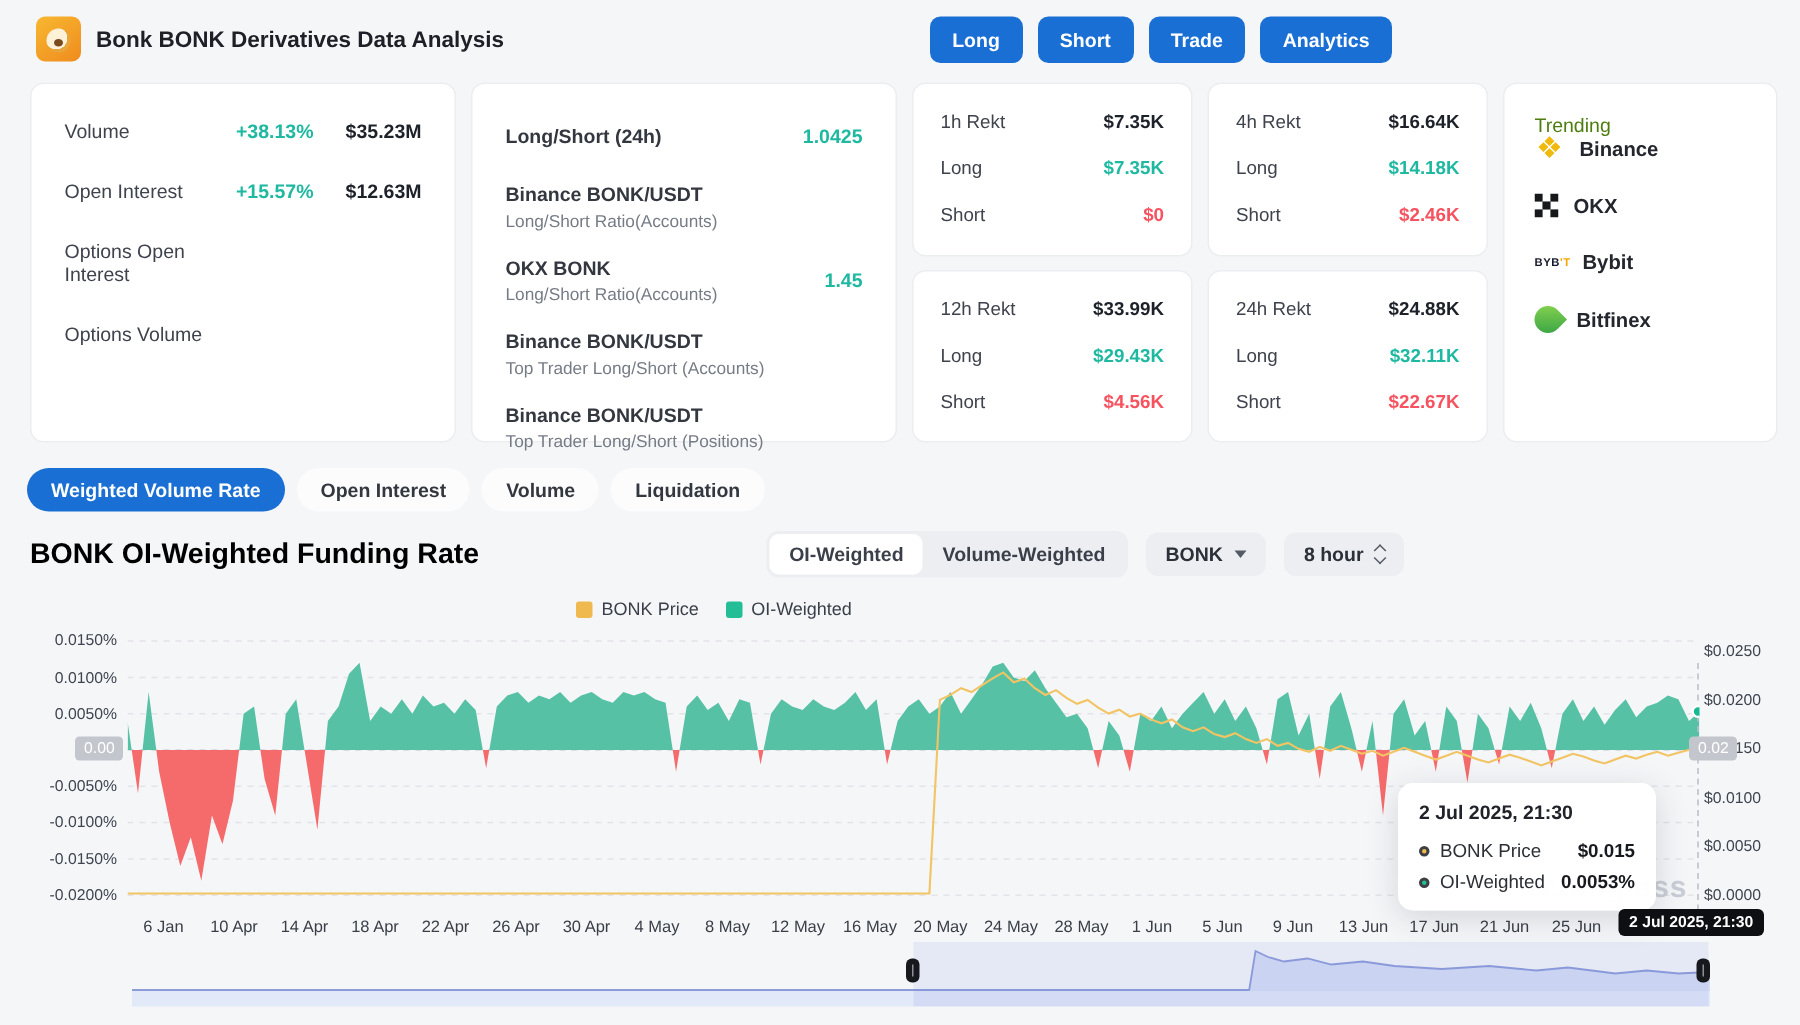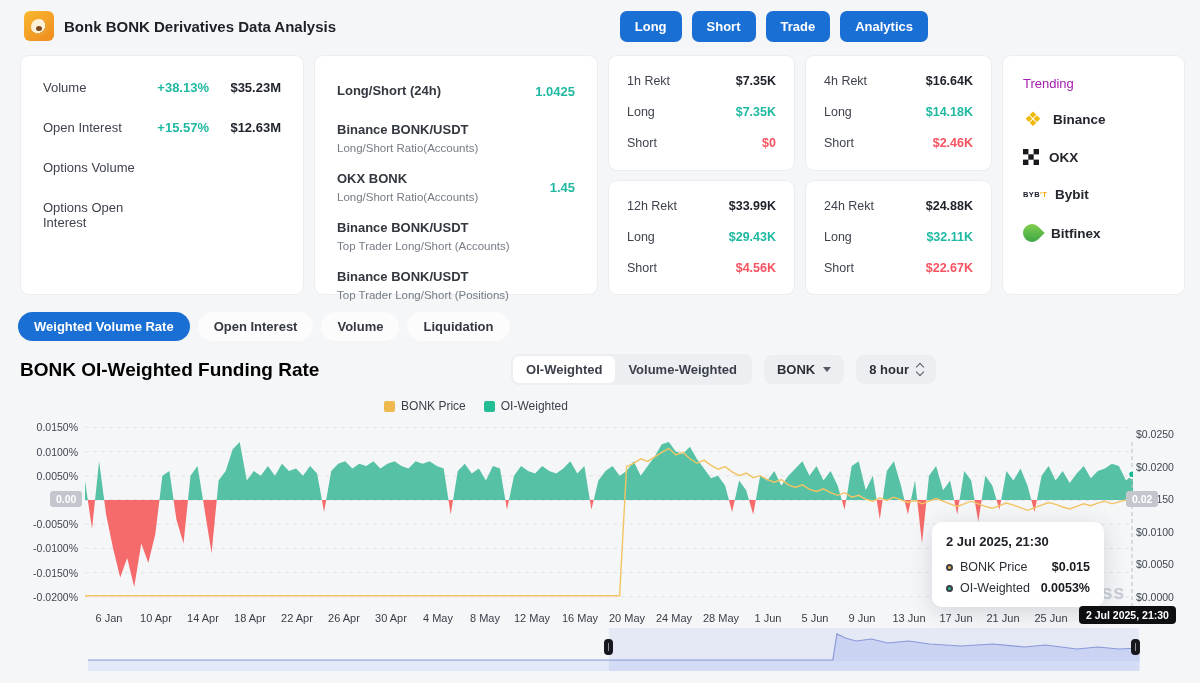--- a/index.html
+++ b/index.html
@@ -35,21 +35,21 @@
   .rekt-col { width:187px; display:flex; flex-direction:column; gap:9px; }
   .card-rekt { flex:1; padding:18px 18px; }
   .krow { display:flex; justify-content:space-between; font-size:12.5px; margin-bottom:17px; }
   .krow:last-child { margin-bottom:0; }
   .krow .klbl { color:#3e434d; }
   .krow .kval { font-weight:700; color:#1d2129; }
   .kval.green { color:#1fb9a2; }
   .kval.red { color:#f7525f; }
 
   .card-trending { flex:1; padding:20px 20px; }
-  .t-title { font-size:13px; color:#a21caf; margin-bottom:20px; }
+  .t-title { font-size:13px; color:#4d7c0f; }
   .t-item { display:flex; align-items:center; gap:10px; margin-bottom:22px; cursor:pointer; }
   .t-name { font-size:13.5px; font-weight:700; color:#23262d; }
   .icon-binance { color:#f0b90b; font-size:20px; line-height:16px; width:20px; text-align:center; }
   .icon-bybit { font-size:7.5px; font-weight:800; letter-spacing:.4px; color:#15192a; width:22px; }
   .icon-bybit b { color:#f7a600; }
   .icon-leaf { width:18px; height:18px; border-radius:50% 0 50% 50%; transform:rotate(45deg); background:linear-gradient(135deg,#8fd84f,#2f9e45); }
 
   
   .tabs { position:absolute; top:312px; left:18px; display:flex; gap:8px; }
   .tab { font-size:13px; font-weight:700; padding:7px 16px; border-radius:15px; color:#33373f; background:rgba(255,255,255,.65); cursor:pointer; }
@@ -73,21 +73,21 @@
   .legend { position:absolute; top:399px; left:0; right:0; display:flex; justify-content:center; gap:18px; font-size:12px; color:#3a3f49; }
   .leg-item { display:flex; align-items:center; gap:6px; }
   .swatch { width:11px; height:11px; border-radius:2px; }
 
   
   .chart-wrap { position:absolute; top:415px; left:0; width:1200px; height:213px; }
   #plot { position:absolute; left:85px; top:5px; }
   .ytick { position:absolute; font-size:10.5px; color:#3f4550; }
   .ytick.left { left:0; width:78px; text-align:right; }
   .ytick.right { left:1136px; width:60px; text-align:left; }
-  .axis-badge { position:absolute; background:#c3c6cd; color:#fff; font-size:10.5px; font-weight:700; padding:2px 6px; border-radius:3px; z-index:2; }
+  .axis-badge { position:absolute; background:#c3c6cd; color:#fff; font-size:10.5px; font-weight:400; padding:2px 6px; border-radius:3px; z-index:2; }
   .xticks { position:absolute; left:0; top:197px; width:1200px; height:16px; }
   .xtick { position:absolute; transform:translateX(-50%); font-size:11px; color:#393e47; white-space:nowrap; }
   .date-badge { position:absolute; left:1079px; top:191px; background:#0e0f12; color:#fff; font-size:10.5px; font-weight:700; padding:3px 7px; border-radius:4px; z-index:5; white-space:nowrap; }
   .watermark { position:absolute; left:1028px; top:166px; font-size:20px; color:#c9ced6; font-weight:600; z-index:1; letter-spacing:.5px; }
   .tooltip { position:absolute; left:932px; top:107px; width:172px; background:rgba(255,255,255,.97); border-radius:10px; box-shadow:0 5px 22px rgba(40,45,60,.16); padding:12px 14px 12px; z-index:3; }
   .tt-date { font-size:13px; font-weight:700; color:#202329; margin-bottom:11px; }
   .tt-row { display:flex; align-items:center; gap:7px; font-size:12.5px; color:#2b2f36; margin-bottom:7px; }
   .tt-row:last-child { margin-bottom:0; }
   .tt-dot { width:7px; height:7px; border-radius:50%; border:2px solid #3c3f44; flex:0 0 auto; }
   .tt-val { margin-left:auto; font-weight:800; color:#17191e; }
@@ -119,26 +119,26 @@
         <span class="lbl">Volume</span>
         <span class="chg">+38.13%</span>
         <span class="val">$35.23M</span>
       </div>
       <div class="srow">
         <span class="lbl">Open Interest</span>
         <span class="chg">+15.57%</span>
         <span class="val">$12.63M</span>
       </div>
       <div class="srow">
-        <span class="lbl">Options Volume</span>
+        <span class="lbl">Options Open Interest</span>
         <span class="chg"></span>
         <span class="val"></span>
       </div>
       <div class="srow">
-        <span class="lbl">Options Open Interest</span>
+        <span class="lbl">Options Volume</span>
         <span class="chg"></span>
         <span class="val"></span>
       </div>
     </div>
 
     <div class="card card-ratios">
       <div class="ritem first">
         <div class="rtitle">Long/Short (24h)</div>
         <div class="rval">1.0425</div>
       </div>

